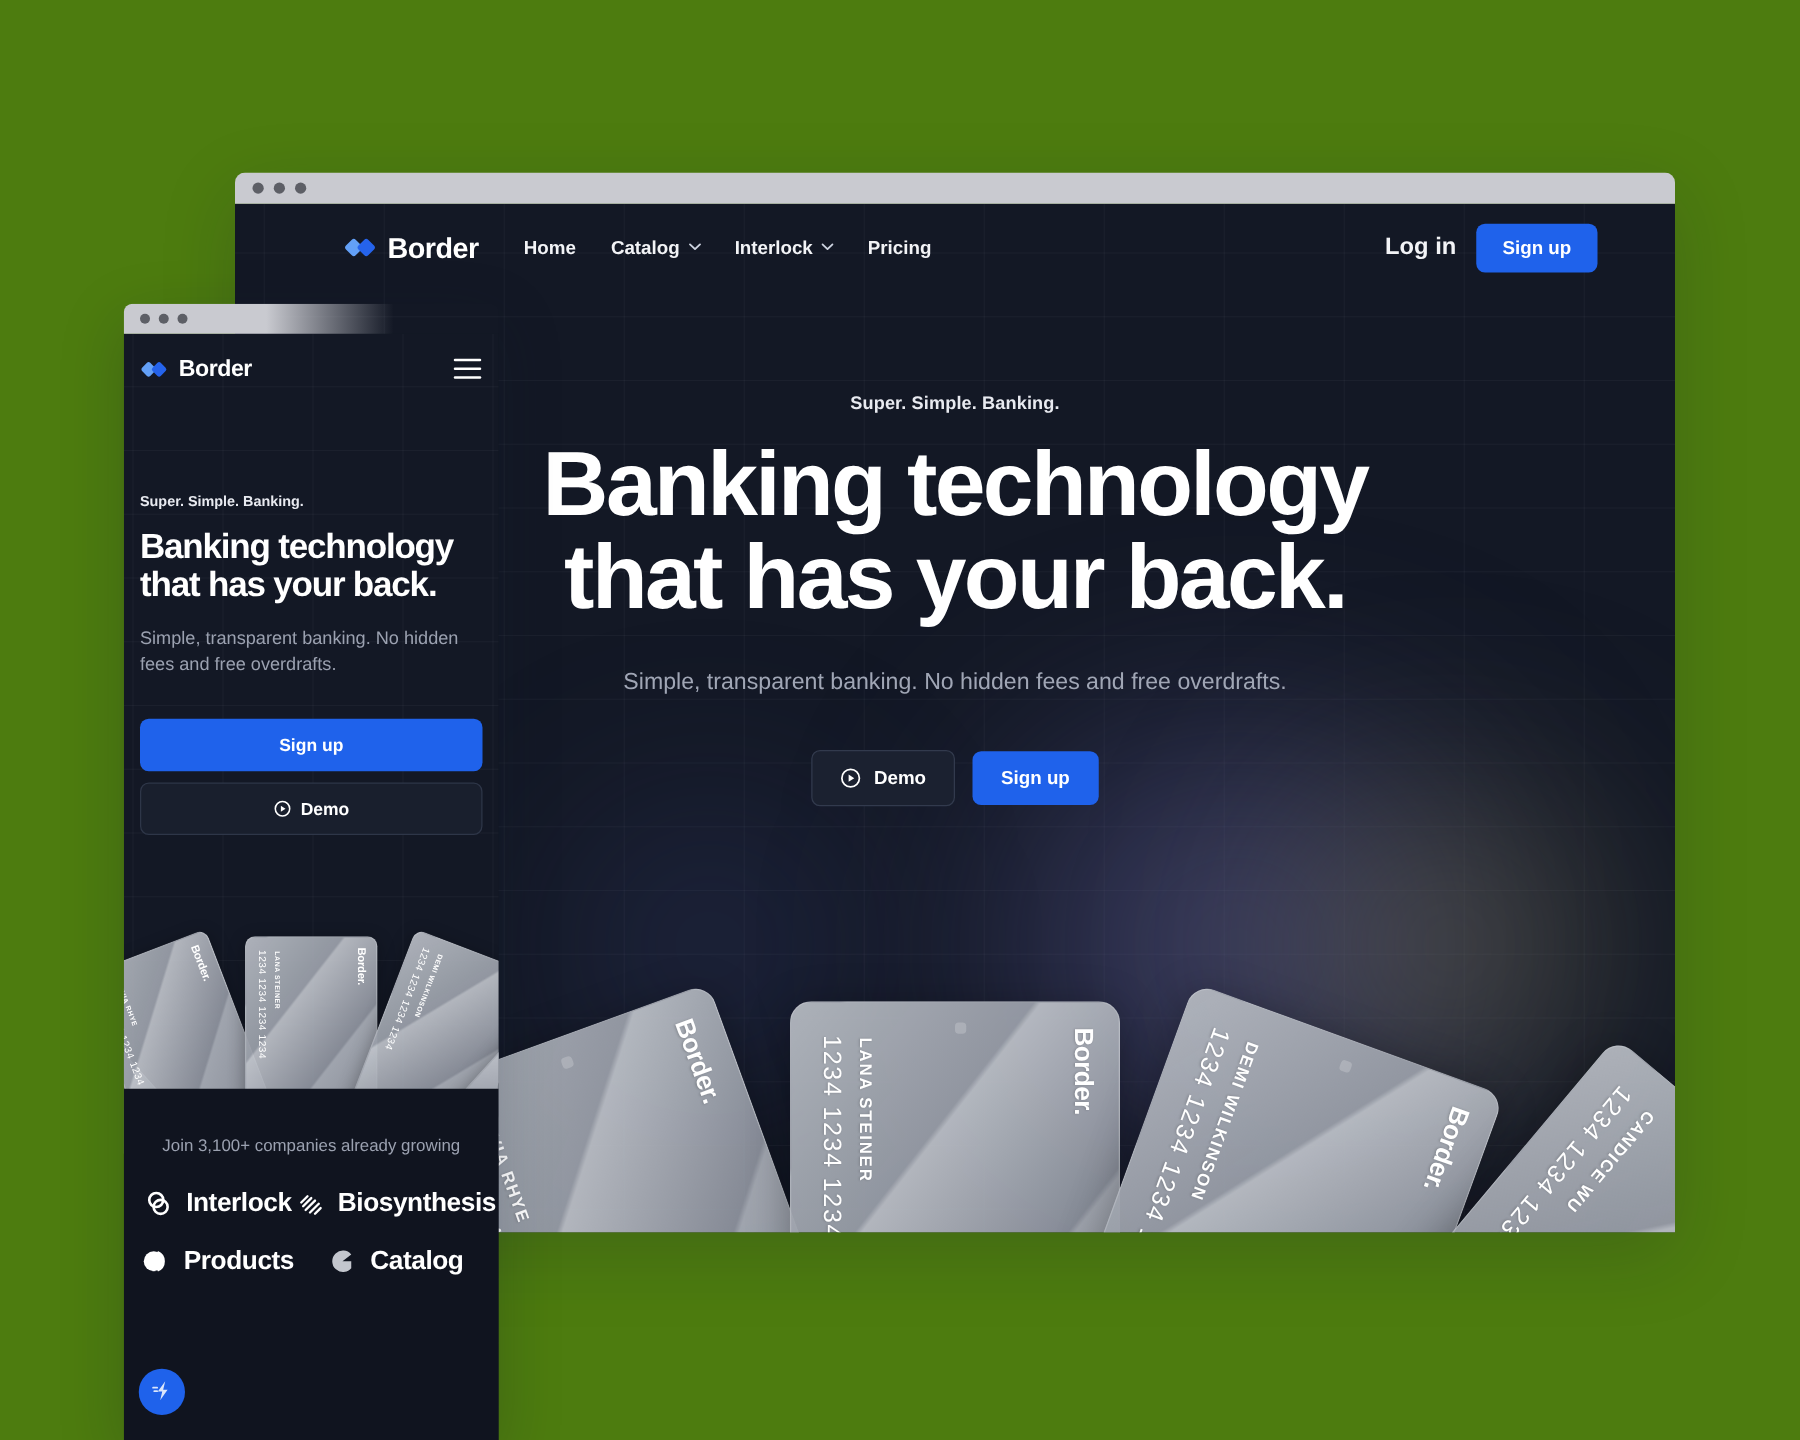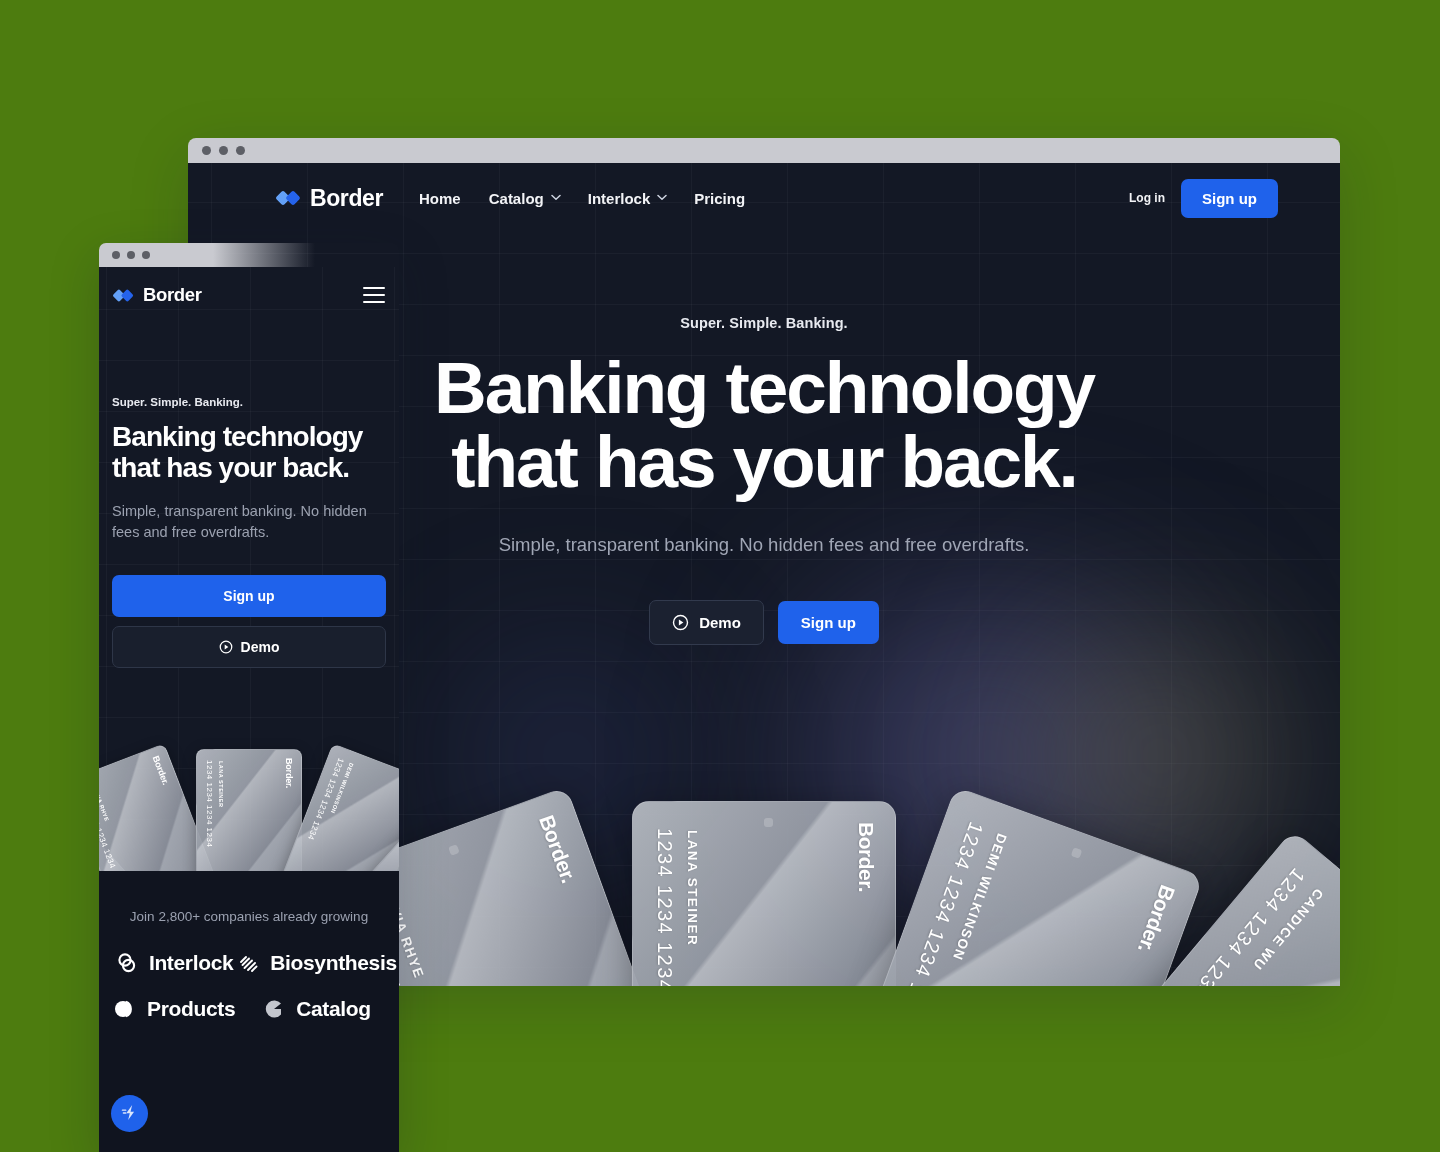--- a/index.html
+++ b/index.html
@@ -112,21 +112,21 @@
     display: flex; align-items: flex-start; gap: 28px; margin-left: 36px;
   }
   .nav-link {
     color: #f2f3f6; font-size: 15px; font-weight: 600;
     display: flex; align-items: center; gap: 7px;
     cursor: pointer; white-space: nowrap;
   }
   .chev { width: 9px; height: 9px; flex: none; }
   .chev svg { display: block; }
   .nav-right { margin-left: auto; display: flex; align-items: center; gap: 16px; }
-  .login-link { color: #f2f3f6; font-size: 12px; font-weight: 600; cursor: pointer; }
+  .login-link { color: #f2f3f6; font-size: 19px; font-weight: 600; cursor: pointer; }
   .btn-primary {
     background: #1f62eb; color: #fff; border: none; border-radius: 7px;
     font-family: inherit; font-size: 15px; font-weight: 700;
     padding: 11px 21px; cursor: pointer;
   }
 
   
   .hero {
     position: relative;
     z-index: 3;
@@ -567,21 +567,21 @@
           <div class="m-card-name">DEMI WILKINSON</div>
           <div class="m-card-exp">06/24</div>
         </div>
         <div class="m-card" style="left:95px; top:-117px; transform: rotate(42deg);">
 
           <div class="m-card-exp">06/24</div>
         </div>
       </div>
 
       <div class="m-logos-section">
-        <div class="m-logos-caption">Join 2,800+ companies already growing</div>
+        <div class="m-logos-caption">Join 3,100+ companies already growing</div>
 
         <div class="m-logo-grid">
 
           <div class="m-logo">
             <span class="m-logo-mark">
               <svg width="26" height="26" viewBox="0 0 26 26">
                 <circle cx="11" cy="10" r="5.6" stroke="#fff" stroke-width="2.1" fill="none"></circle>
                 <circle cx="14.5" cy="15.5" r="5.6" stroke="#fff" stroke-width="2.1" fill="none"></circle>
               </svg>
             </span>

